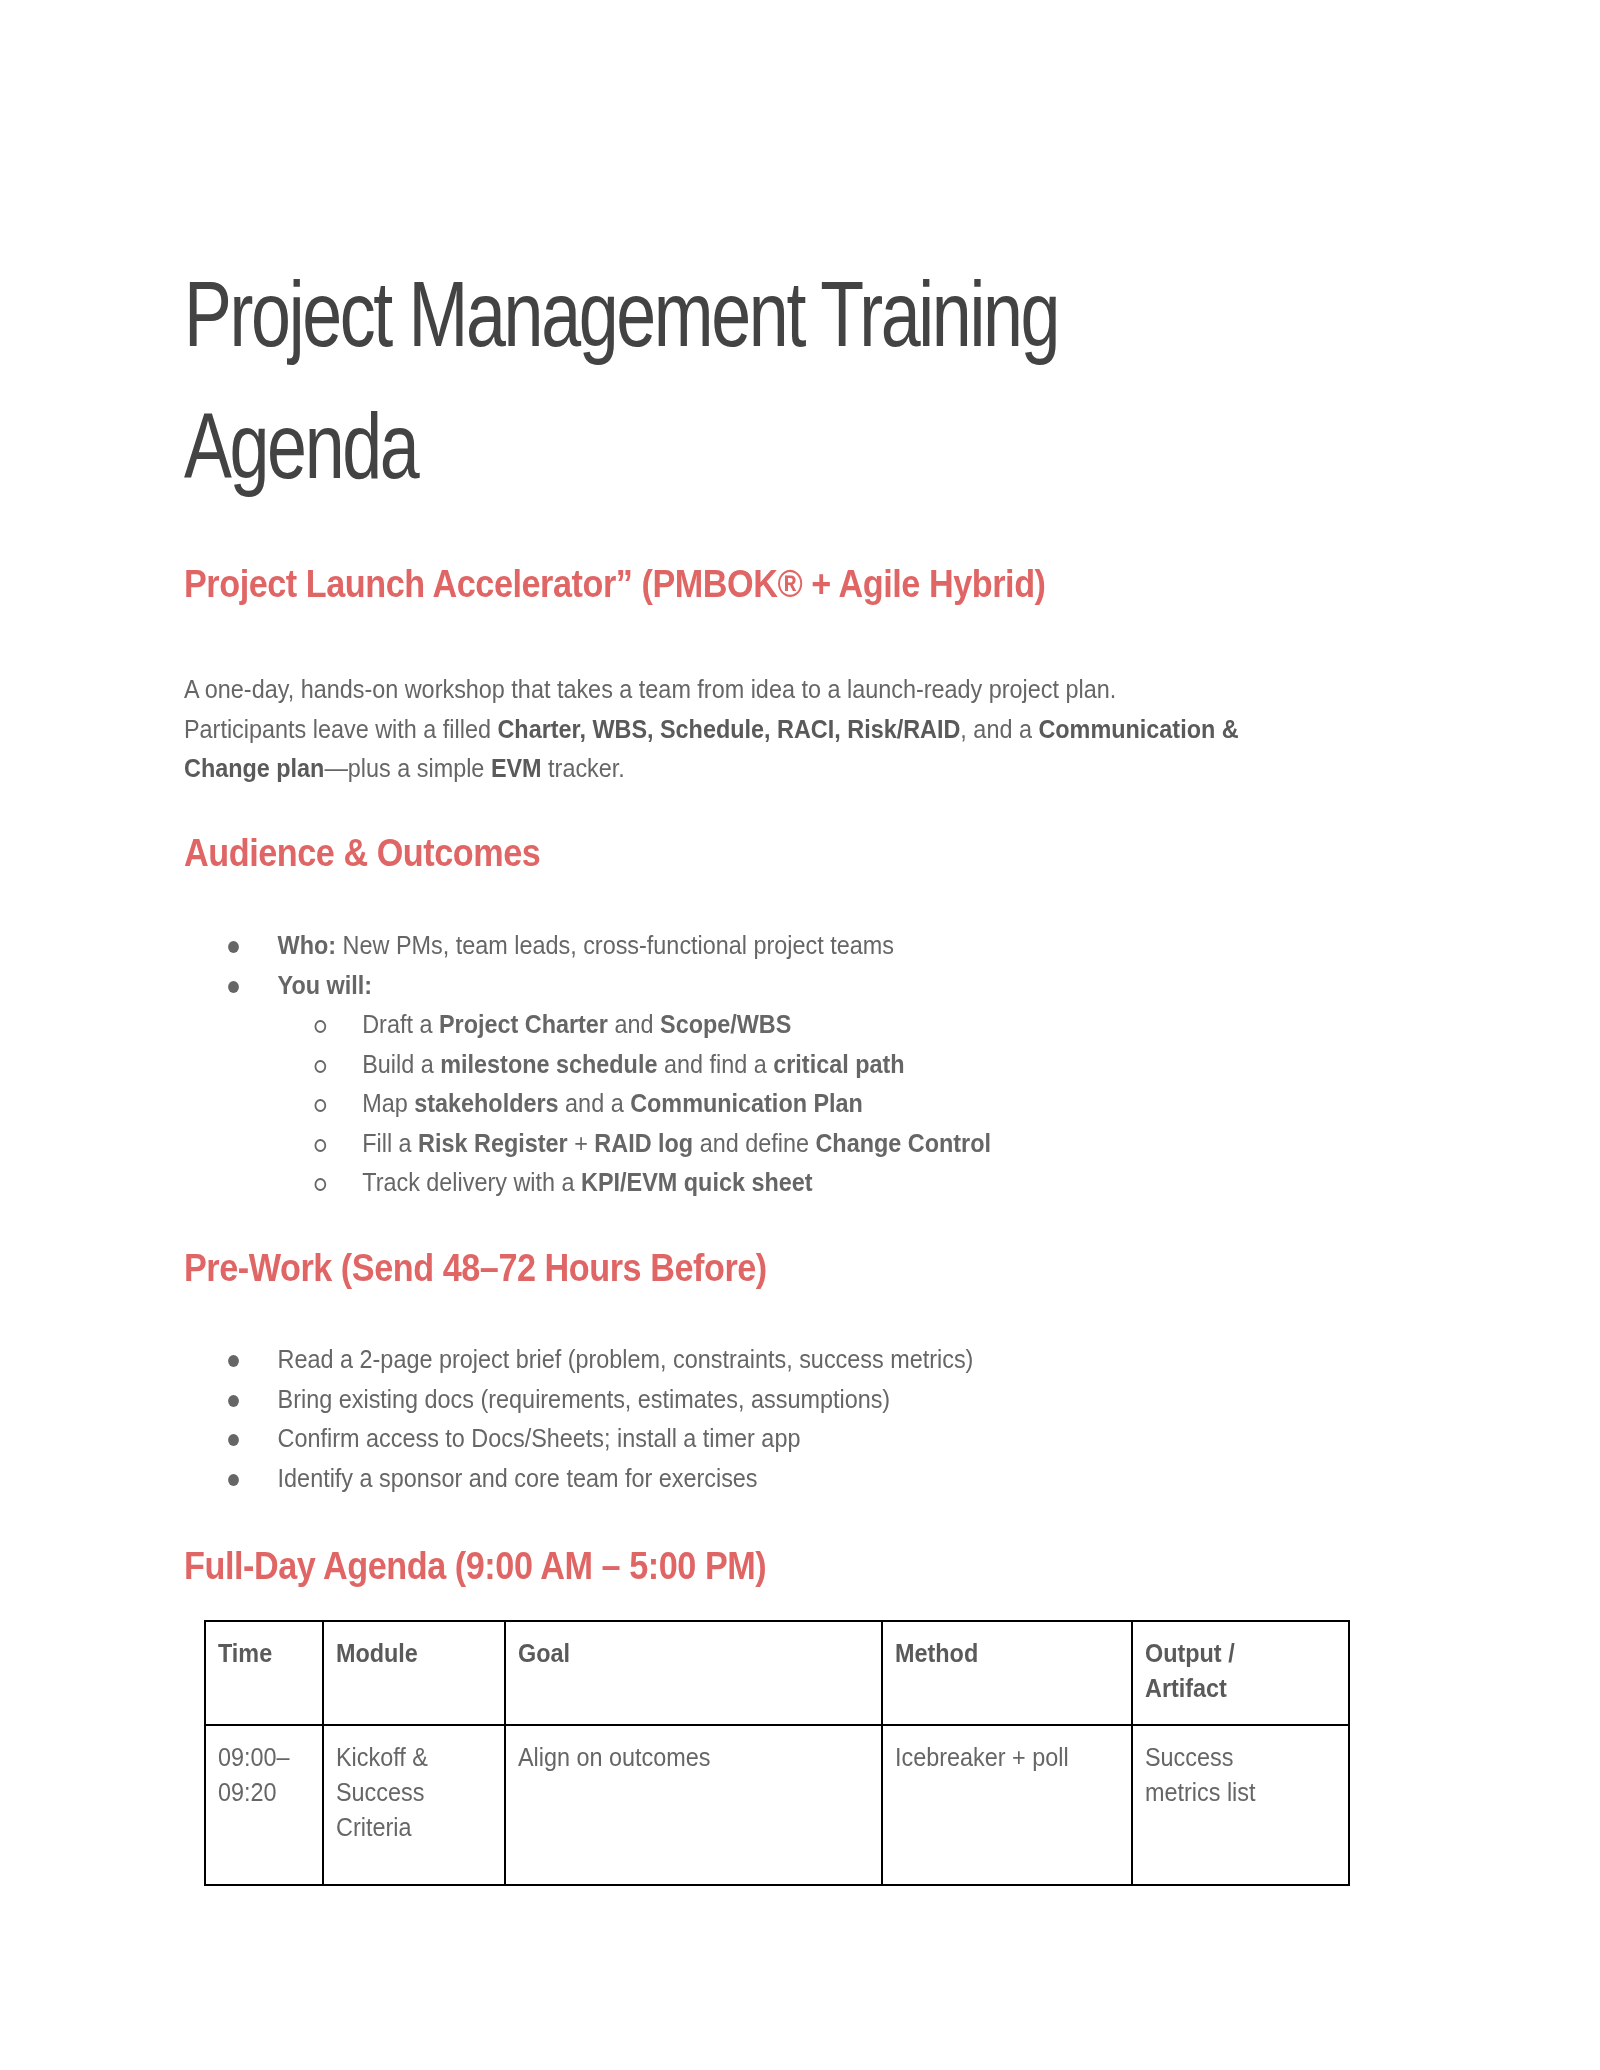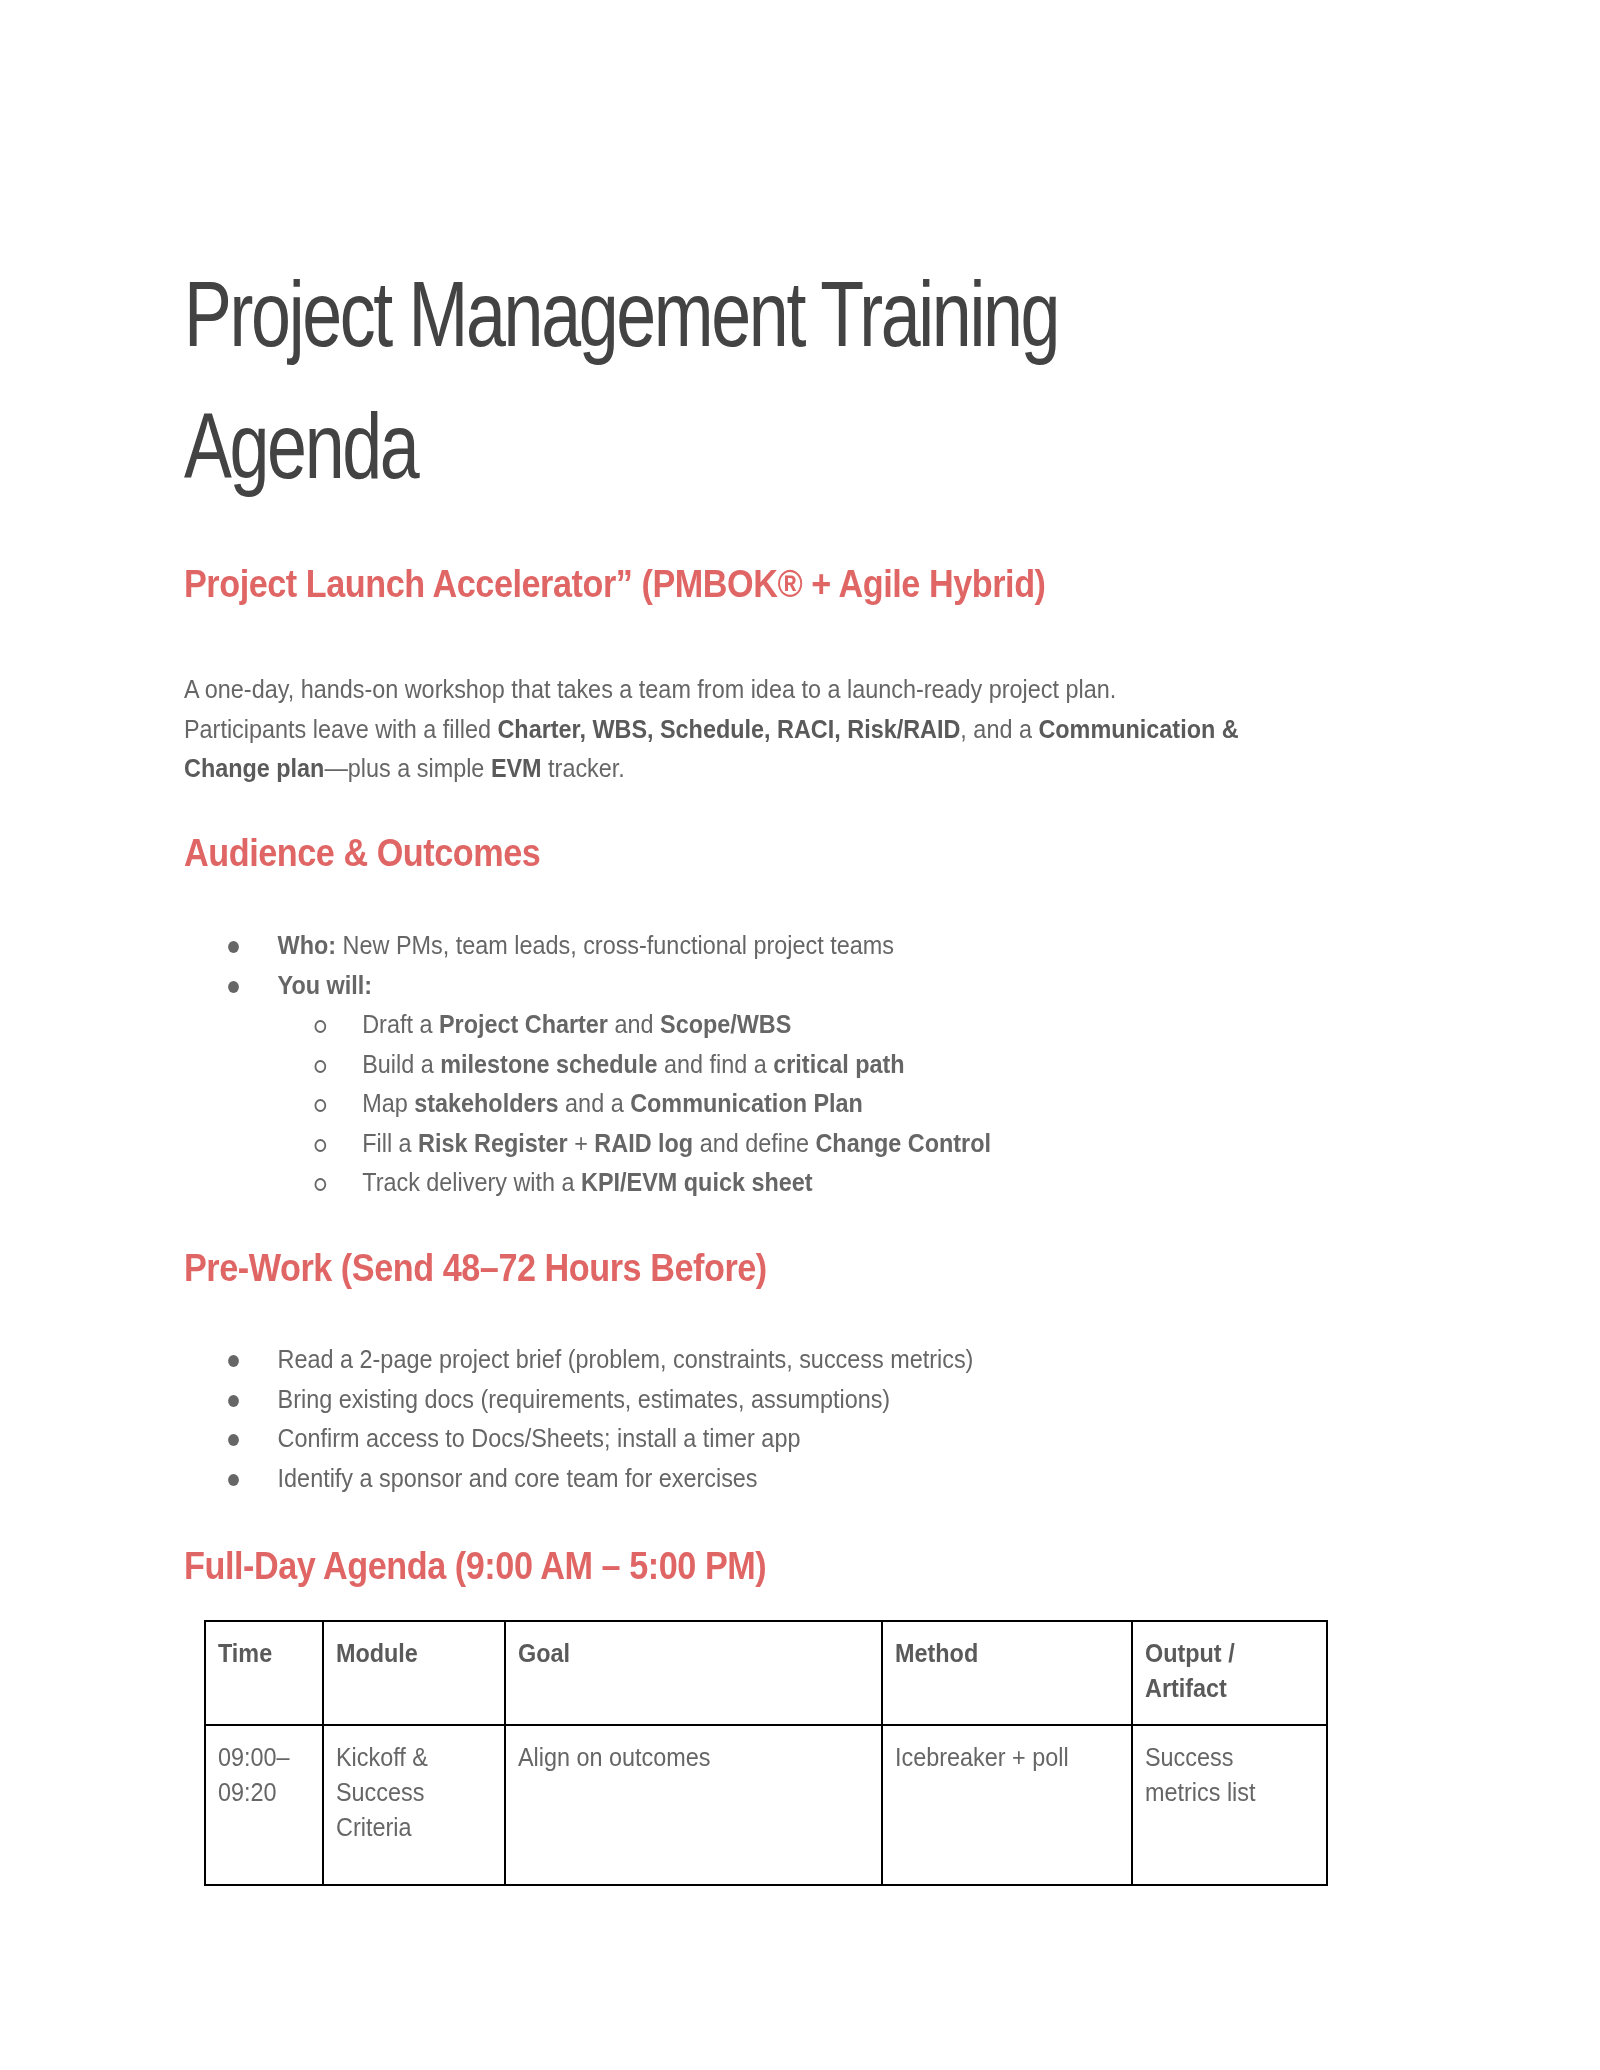--- a/index.html
+++ b/index.html
@@ -69,21 +69,21 @@
           </td>
       <td style="width:182px">
             <div class="cell-inner">Module</div>
           </td>
       <td style="width:377px">
             <div class="cell-inner">Goal</div>
           </td>
       <td style="width:250px">
             <div class="cell-inner">Method</div>
           </td>
-      <td style="width:195px">
+      <td style="width:217px">
             <div class="cell-inner">Output /
 Artifact</div>
           </td>
     </tr>
     <tr class="row">
       <td>
             <div class="cell-inner">09:00–
 09:20</div>
           </td>
       <td>

